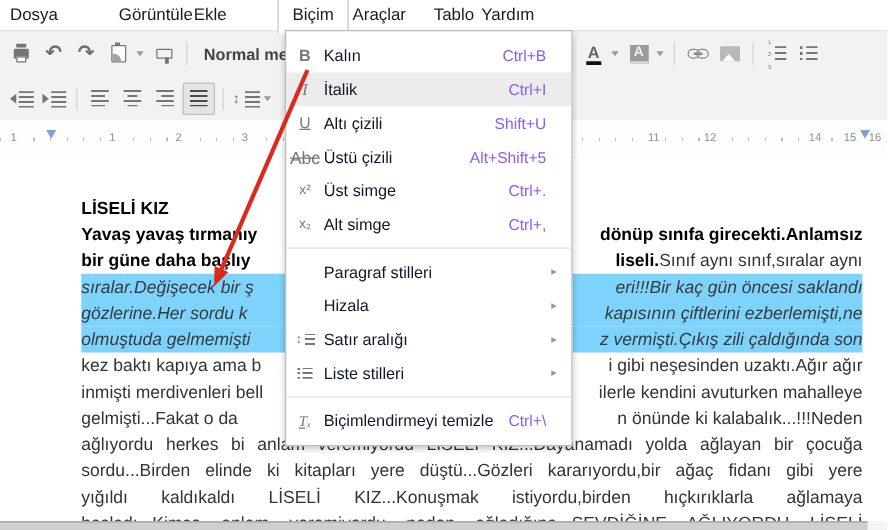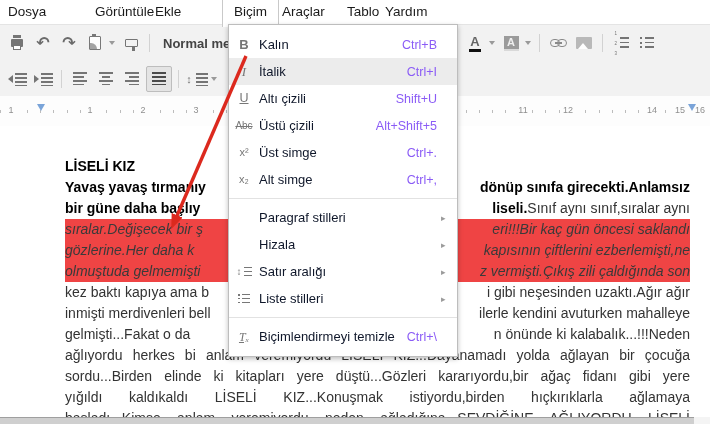--- a/index.html
+++ b/index.html
@@ -76,32 +76,32 @@
          border-top:7px solid #7aa4d9}
 
   
   .doc{position:absolute;top:126px;left:0;width:710px;height:291px;background:#fff;overflow:hidden}
   .doc-lines{position:absolute;left:65px;top:30px;width:625px}
   .dline{height:21px;line-height:21px;font-size:14px;color:#333;white-space:nowrap}
   .dline.split{display:flex;justify-content:space-between}
   .dline.full{text-align:justify;text-align-last:justify;white-space:normal}
   .dline .b, .dline.boldline, .dline.title{font-weight:bold;color:#000}
   .dline.ital{font-style:italic;color:#3a3a3a}
-  .dline.sel{background:#ef4444}
+  .dline.sel{background:#7dd3fc}
 
   
   .menu-panel{position:absolute;left:228px;top:24px;width:228px;background:#fff;border:1px solid #bdbdbd;
       box-shadow:0 2px 5px rgba(0,0,0,.25);z-index:50;padding:6px 0}
   .m-row{display:flex;align-items:center;height:27px;cursor:default}
   .m-row.hl{background:#ececec}
   .mi{width:30px;flex:0 0 30px;text-align:center;color:#777;font-size:12px;line-height:1}
   .bold-icon{font-weight:bold;font-size:13px}
   .italic-icon{font-style:italic;font-family:"Liberation Serif",serif;font-size:13px}
   .underline-icon{text-decoration:underline;font-size:12.5px}
-  .strikethrough-icon{font-size:10px;text-decoration:line-through}
+  .strikethrough-icon{font-size:14px;text-decoration:line-through}
   .superscript-icon,.subscript-icon{font-size:11px}
   .clear-formatting-icon{font-style:italic;font-family:"Liberation Serif",serif;font-size:12px;text-decoration:underline}
   .line-spacing-icon,.list-styles-icon{display:inline-flex;align-items:center;justify-content:center;gap:2px}
   .line-spacing-icon::before{content:"↕";font-size:10px;color:#777}
   .line-spacing-icon::after{content:"";width:8px;height:9px;background:repeating-linear-gradient(to bottom,#777 0 1.4px,transparent 1.4px 3.8px)}
   .list-styles-icon::before{content:"";width:2px;height:9px;background:repeating-linear-gradient(to bottom,#777 0 1.6px,transparent 1.6px 3.8px)}
   .list-styles-icon::after{content:"";width:8px;height:9px;background:repeating-linear-gradient(to bottom,#777 0 1.4px,transparent 1.4px 3.8px)}
   .m-label{flex:1;font-size:13px;color:#0f172a;white-space:nowrap}
   .m-short{font-size:12.5px;color:#8b5cf6;padding-right:20px}
   .m-sub{width:16px;flex:0 0 16px;color:#9a9a9a;font-size:9px}
@@ -233,21 +233,21 @@
       </div>
       <div class="dline split">
         <span class="b">bir güne daha başlıy</span>
         <span><span class="b">liseli.</span>Sınıf aynı sınıf,sıralar aynı</span>
       </div>
       <div class="dline sel ital split">
         <span>sıralar.Değişecek bir ş</span>
         <span>eri!!!Bir kaç gün öncesi saklandı</span>
       </div>
       <div class="dline sel ital split">
-        <span>gözlerine.Her daha k</span>
+        <span>gözlerine.Her sordu k</span>
         <span>kapısının çiftlerini ezberlemişti,ne</span>
       </div>
       <div class="dline sel ital split">
         <span>olmuştuda gelmemişti</span>
         <span>z vermişti.Çıkış zili çaldığında son</span>
       </div>
       <div class="dline split">
         <span>kez baktı kapıya ama b</span>
         <span>i gibi neşesinden uzaktı.Ağır ağır</span>
       </div>

